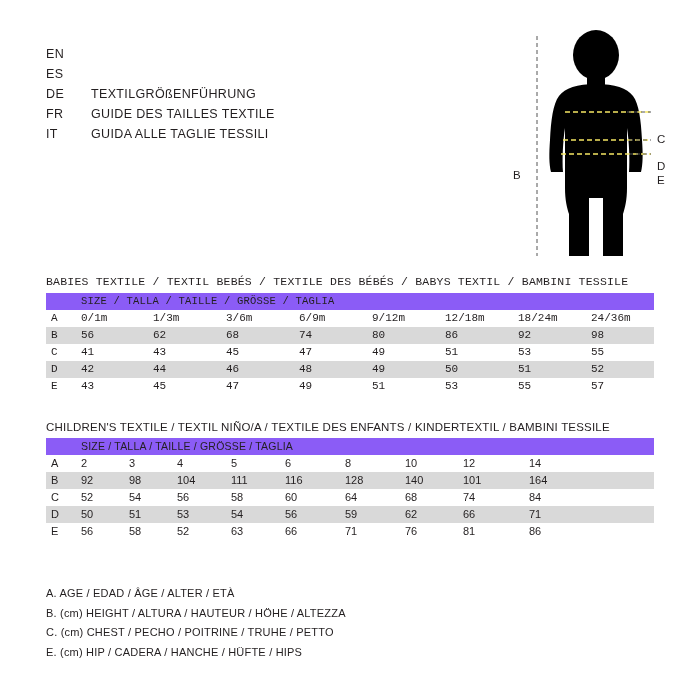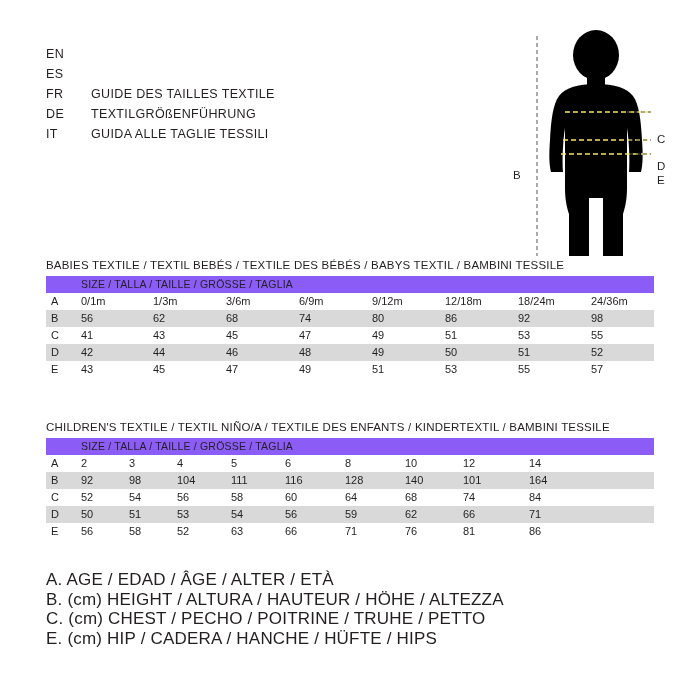--- a/index.html
+++ b/index.html
@@ -90,46 +90,46 @@
   }
   .row-alt td { background: #d9d9d9; }
   .row-plain td { background: #ffffff; }
   .c-label { width: 22px; padding-left: 5px !important; }
   .c-cell  { padding-left: 7px !important; }
 
   
   .legend {
     position: absolute;
     left: 46px;
-    top: 570px;
-    font-size: 17px;
+    top: 584px;
+    font-size: 11px;
     line-height: 19.5px;
     letter-spacing: 0.2px;
   }
   .legend div { white-space: nowrap; }
 </style>
 </head>
 <body>
 
 <div class="page">
 
   <div class="lang-block">
     <div class="lang-row">
       <span class="lang-code">EN</span>
     </div>
     <div class="lang-row">
       <span class="lang-code">ES</span>
     </div>
     <div class="lang-row">
+      <span class="lang-code">DE</span>
+      <span class="lang-text">TEXTILGRÖßENFÜHRUNG</span>
+    </div>
+    <div class="lang-row">
       <span class="lang-code">FR</span>
       <span class="lang-text">GUIDE DES TAILLES TEXTILE</span>
-    </div>
-    <div class="lang-row">
-      <span class="lang-code">DE</span>
-      <span class="lang-text">TEXTILGRÖßENFÜHRUNG</span>
     </div>
     <div class="lang-row">
       <span class="lang-code">IT</span>
       <span class="lang-text">GUIDA ALLE TAGLIE TESSILI</span>
     </div>
   </div>
 
   <div class="figure">
     <svg width="175" height="230" viewBox="0 0 175 230">
 
@@ -173,21 +173,21 @@
 
       <line x1="56" y1="126" x2="146" y2="126" stroke="#f5e663" stroke-width="1.6" stroke-dasharray="5,3"></line>
       <line x1="124" y1="126" x2="146" y2="126" stroke="#555555" stroke-width="1" stroke-dasharray="4,3"></line>
     </svg>
     <span class="fig-label lbl-B">B</span>
     <span class="fig-label lbl-C">C</span>
     <span class="fig-label lbl-D">D</span>
     <span class="fig-label lbl-E">E</span>
   </div>
 
-  <div class="tbl-wrap" style="top:259px;">
+  <div class="tbl-wrap" style="top:275px;font-family:Liberation Mono, monospace;">
     <div class="tbl-title">BABIES TEXTILE / TEXTIL BEBÉS / TEXTILE DES BÉBÉS / BABYS TEXTIL / BAMBINI TESSILE</div>
     <table class="size">
       <colgroup>
         <col style="width:28px">
           <col style="width:72px">
           <col style="width:73px">
           <col style="width:73px">
         <col style="width:73px">
           <col style="width:73px">
           <col style="width:73px">

